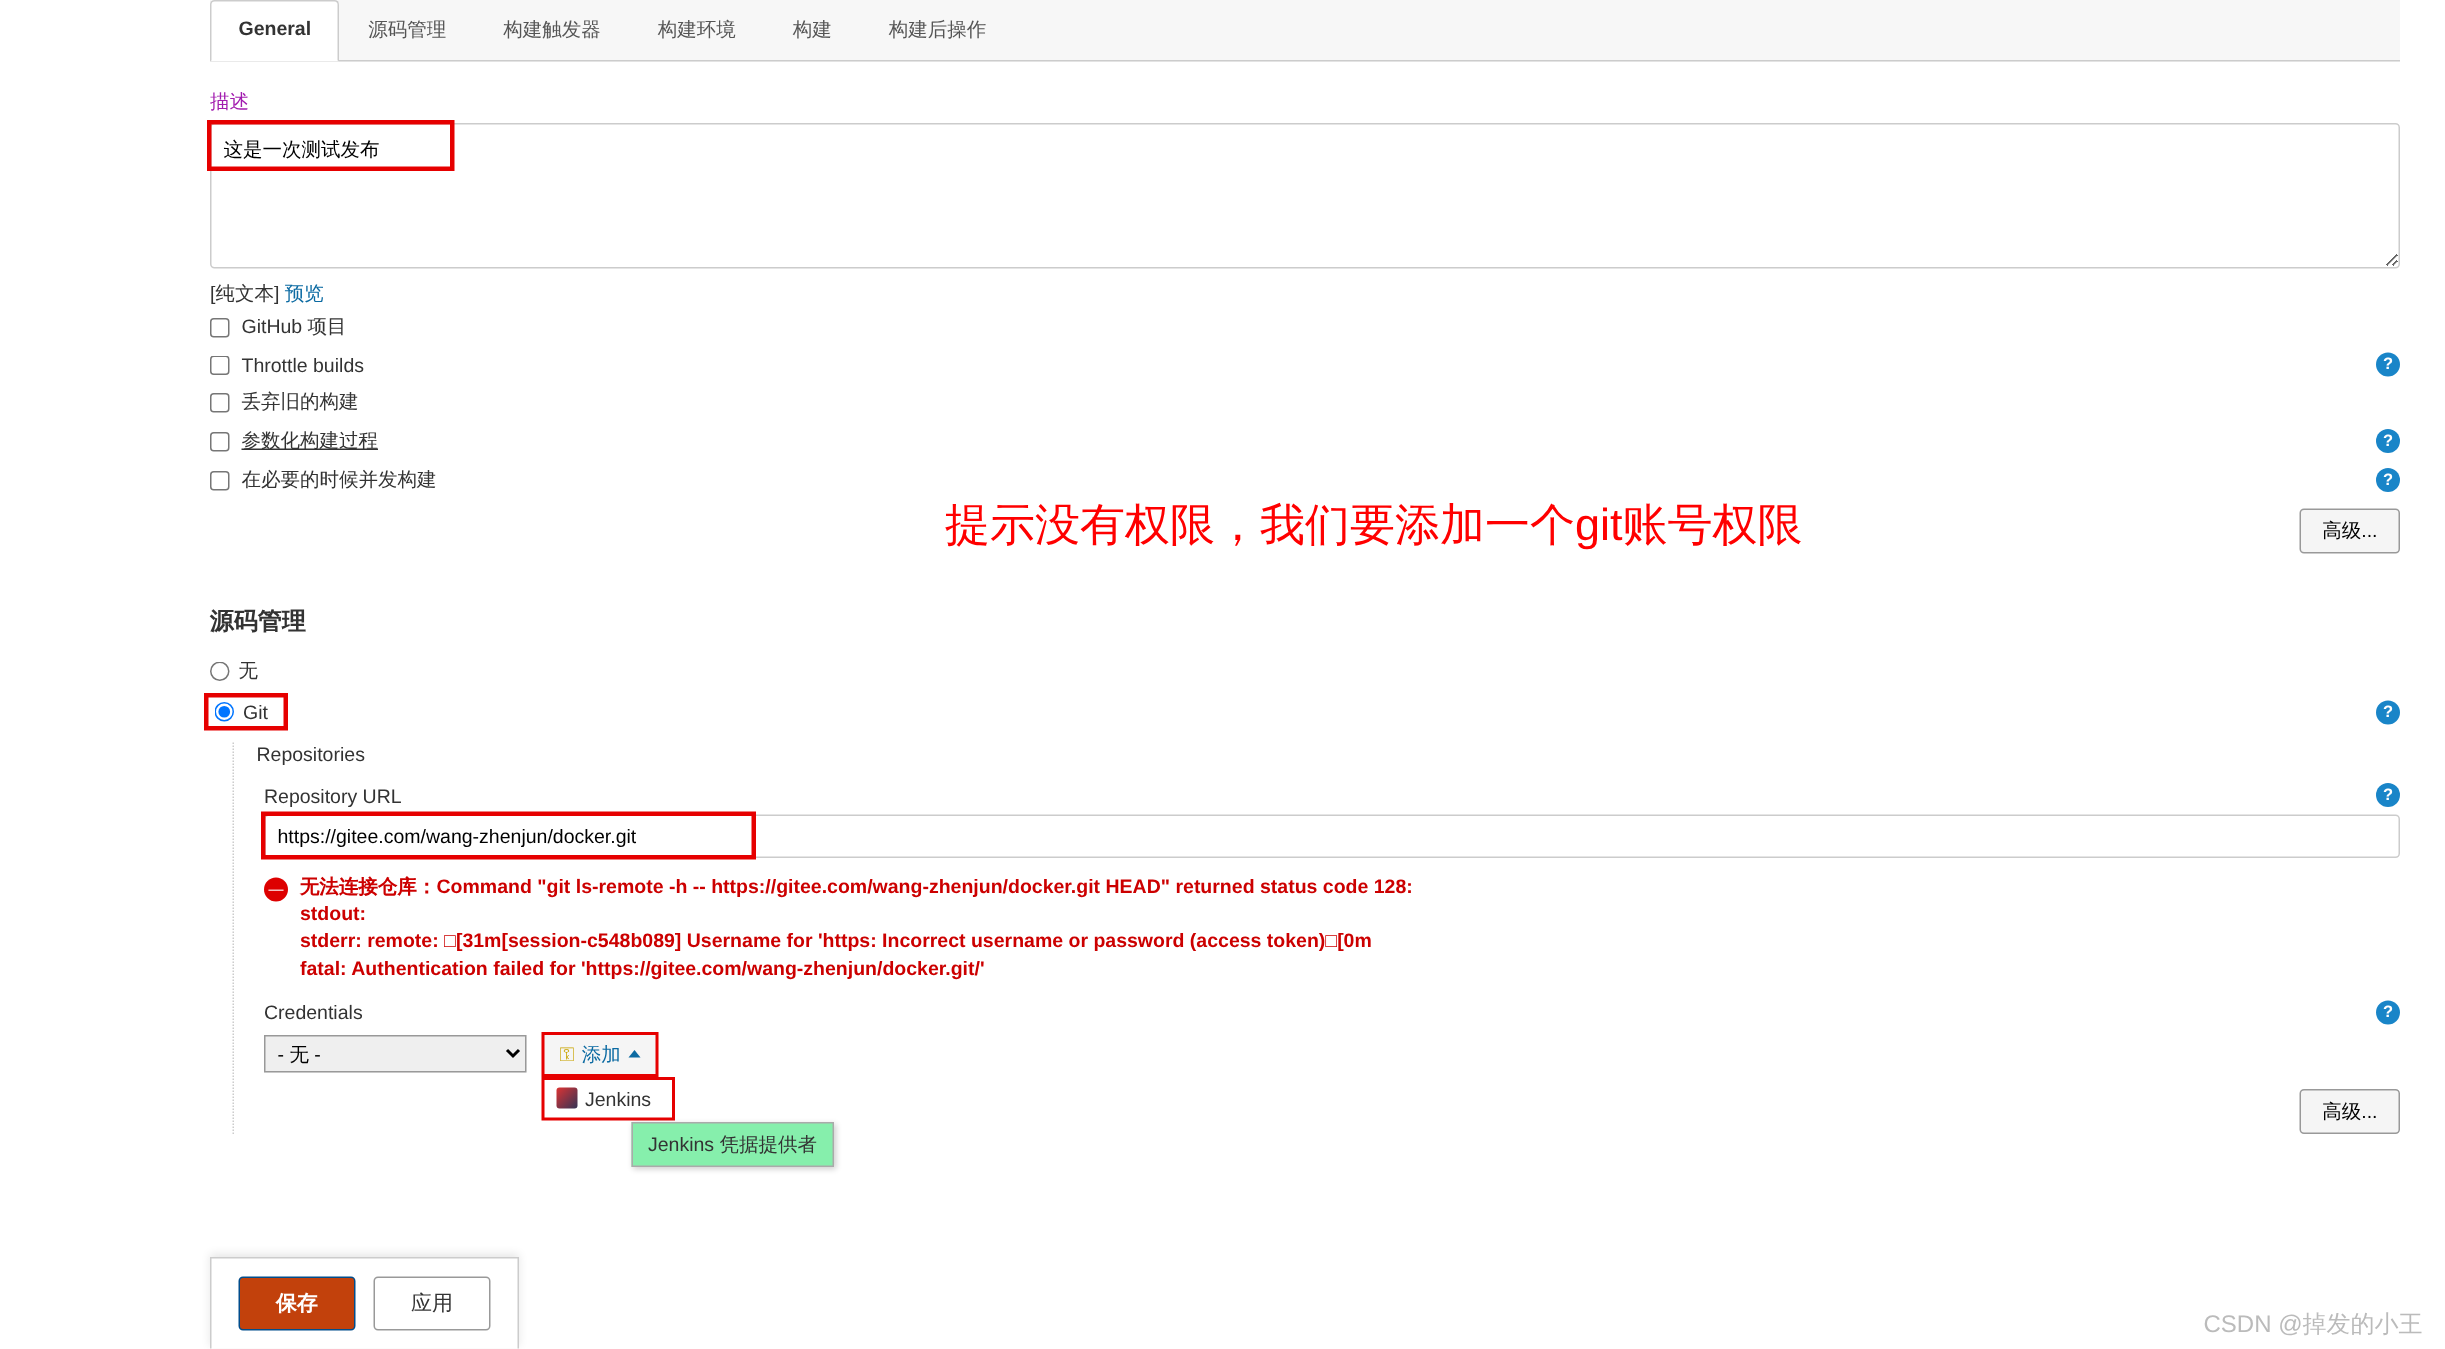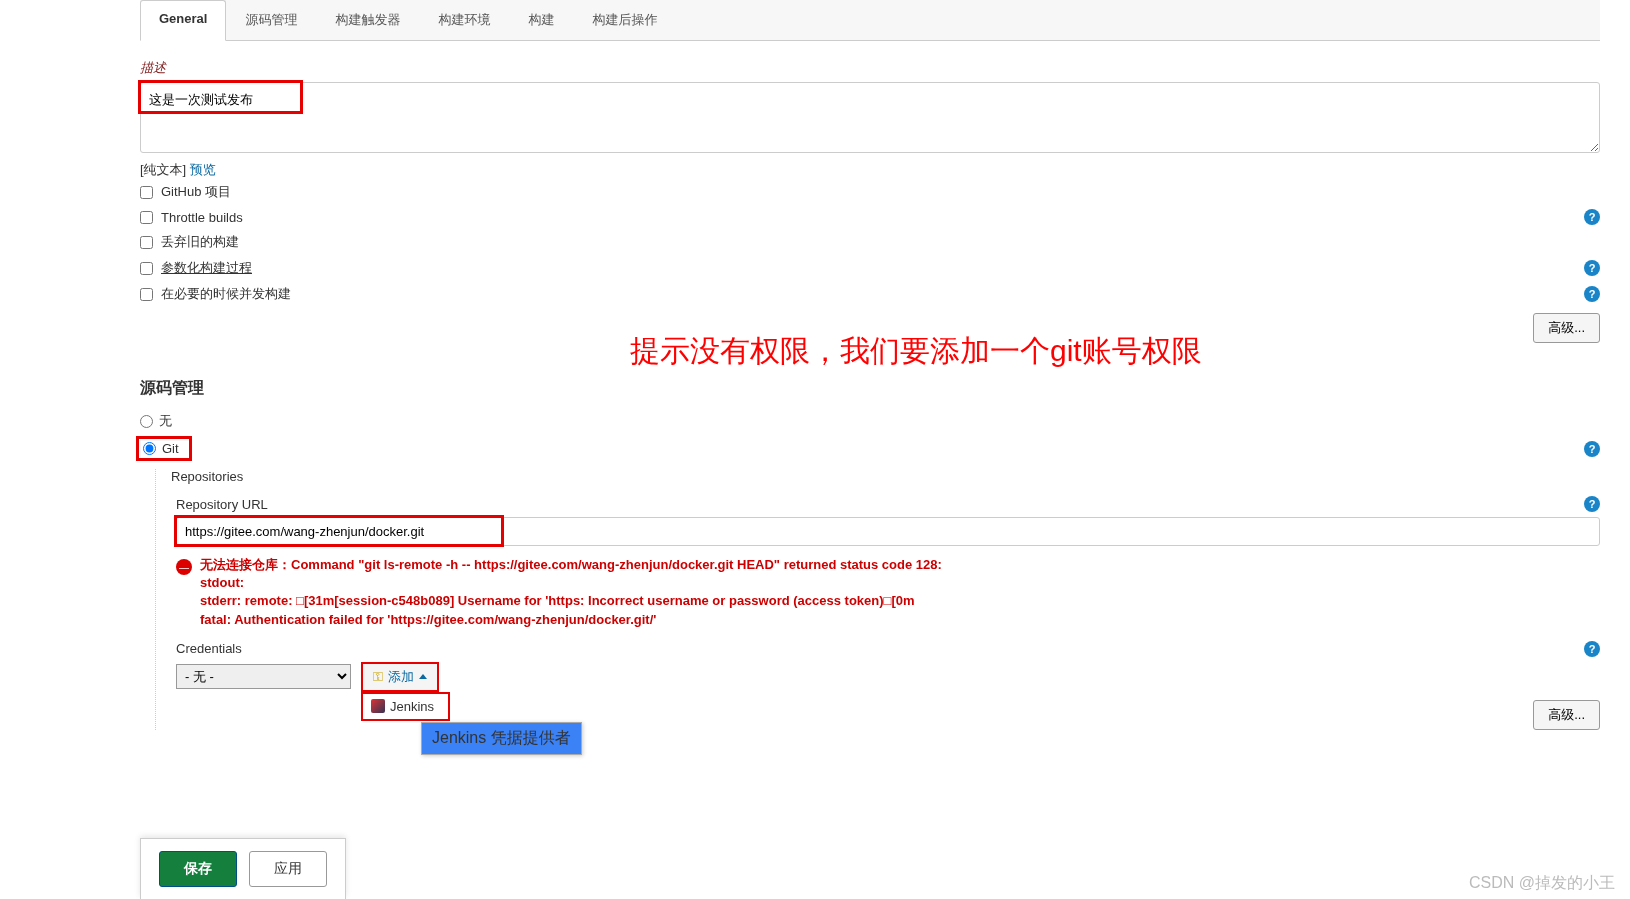--- a/index.html
+++ b/index.html
@@ -2,23 +2,23 @@
 <html><head>
   <meta charset="utf-8">
   <style>
     * { box-sizing: border-box; margin: 0; padding: 0; }
     body { font-family: Arial, "Microsoft YaHei", sans-serif; font-size: 13px; color: #333; background: #fff; }
     .container { margin-left: 140px; margin-right: 30px; }
     .tabs { display: flex; border-bottom: 1px solid #ccc; background: #f7f7f7; }
     .tab { padding: 10px 18px; cursor: pointer; border: 1px solid transparent; font-size: 13px; color: #555; }
     .tab.active { background: #fff; border: 1px solid #ccc; border-bottom: 1px solid #fff; margin-bottom: -1px; font-weight: bold; color: #333; border-radius: 3px 3px 0 0; }
     .section { padding: 10px 0; }
-    .label { font-size: 13px; color: #7f1d1d; margin: 8px 0 5px 0; font-style: italic; }
+    .label { font-size: 13px; color: #a21caf; margin: 8px 0 5px 0; }
     .textarea-wrap { position: relative; }
-    textarea { width: 100%; height: 71px; border: 1px solid #ccc; border-radius: 3px; padding: 8px; font-size: 13px; resize: vertical; }
+    textarea { width: 100%; height: 97px; border: 1px solid #ccc; border-radius: 3px; padding: 8px; font-size: 13px; resize: vertical; }
     .hl-red-desc { position: absolute; top: -2px; left: -2px; width: 165px; height: 34px; border: 3px solid #e60000; pointer-events: none; }
     .preview-row { font-size: 13px; margin-top: 5px; }
     .preview-row a { color: #0b6aa2; text-decoration: none; }
     .checkbox-row { display: flex; align-items: center; padding: 4px 0; font-size: 13px; }
     .checkbox-row input { margin-right: 8px; }
     .help-icon { width: 16px; height: 16px; border-radius: 50%; background: #1985c8; color: #fff; display: inline-flex; align-items: center; justify-content: center; font-size: 11px; font-weight: bold; cursor: pointer; margin-left: auto; }
     .row-with-help { display: flex; align-items: center; justify-content: space-between; }
     .btn { border: 1px solid #999; background: #f5f5f5; padding: 5px 14px; border-radius: 3px; font-size: 13px; cursor: pointer; }
     .btn-right { float: right; margin-top: 6px; }
     .annotation { position: absolute; left: 630px; top: 330px; color: #f00; font-size: 30px; line-height: 1.4; font-weight: normal; pointer-events: none; }
@@ -36,23 +36,23 @@
     .error-icon { width: 16px; height: 16px; border-radius: 50%; background: #d00; color: #fff; display: flex; align-items: center; justify-content: center; font-size: 10px; margin-right: 8px; margin-top: 3px; flex-shrink: 0; }
     .error-text { color: #c00; font-size: 13px; font-weight: bold; line-height: 1.4; }
     .cred-row { display: flex; align-items: center; gap: 10px; margin-top: 5px; }
     select { border: 1px solid #999; padding: 3px 4px; font-size: 13px; min-width: 175px; }
     .add-btn-wrap { position: relative; }
     .add-btn { border: 2px solid #e60000; background: #f5f5f5; padding: 4px 10px; font-size: 13px; cursor: pointer; display: flex; align-items: center; gap: 5px; }
     .key-icon { color: #c9a400; }
     .caret-up { width: 0; height: 0; border-left: 4px solid transparent; border-right: 4px solid transparent; border-bottom: 5px solid #0b6aa2; display: inline-block; }
     .dropdown { position: absolute; top: 30px; left: 0; border: 2px solid #e60000; background: #fff; padding: 5px 14px 5px 8px; font-size: 13px; cursor: pointer; display: flex; gap: 5px; white-space: nowrap; }
     .jenkins-icon { width: 14px; height: 14px; background: linear-gradient(135deg, #d33, #335); border-radius: 2px; display: inline-block; }
-    .tooltip { position: absolute; top: 60px; left: 60px; background: #3b82f6; border: 1px solid #aaa; padding: 5px 10px; font-size: 16px; box-shadow: 1px 1px 4px rgba(0,0,0,0.2); white-space: nowrap; }
+    .tooltip { position: absolute; top: 60px; left: 60px; background: #86efac; border: 1px solid #aaa; padding: 5px 10px; font-size: 13px; box-shadow: 1px 1px 4px rgba(0,0,0,0.2); white-space: nowrap; }
     .bottom-bar { position: fixed; bottom: 0; left: 140px; display: flex; gap: 12px; padding: 12px 18px; border: 1px solid #ccc; border-bottom: none; background: #fff; box-shadow: 0 -2px 6px rgba(0,0,0,0.1); }
-    .btn-primary { background: #15803d; color: #fff; border: 1px solid #004d8c; padding: 8px 24px; font-size: 14px; font-weight: bold; border-radius: 3px; cursor: pointer; }
+    .btn-primary { background: #c2410c; color: #fff; border: 1px solid #004d8c; padding: 8px 24px; font-size: 14px; font-weight: bold; border-radius: 3px; cursor: pointer; }
     .btn-secondary { background: #fff; color: #333; border: 1px solid #999; padding: 8px 24px; font-size: 14px; border-radius: 3px; cursor: pointer; }
     .watermark { position: fixed; bottom: 5px; right: 15px; font-size: 16px; color: #bbb; }
     .adv-right { text-align: right; margin-top: 8px; margin-bottom: 30px; }
     .clearfix::after { content: ""; display: table; clear: both; }
     .sub-label { font-size: 13px; margin: 5px 0 5px 15px; }
   </style>
 </head>
 <body>
 
 <div class="container">

